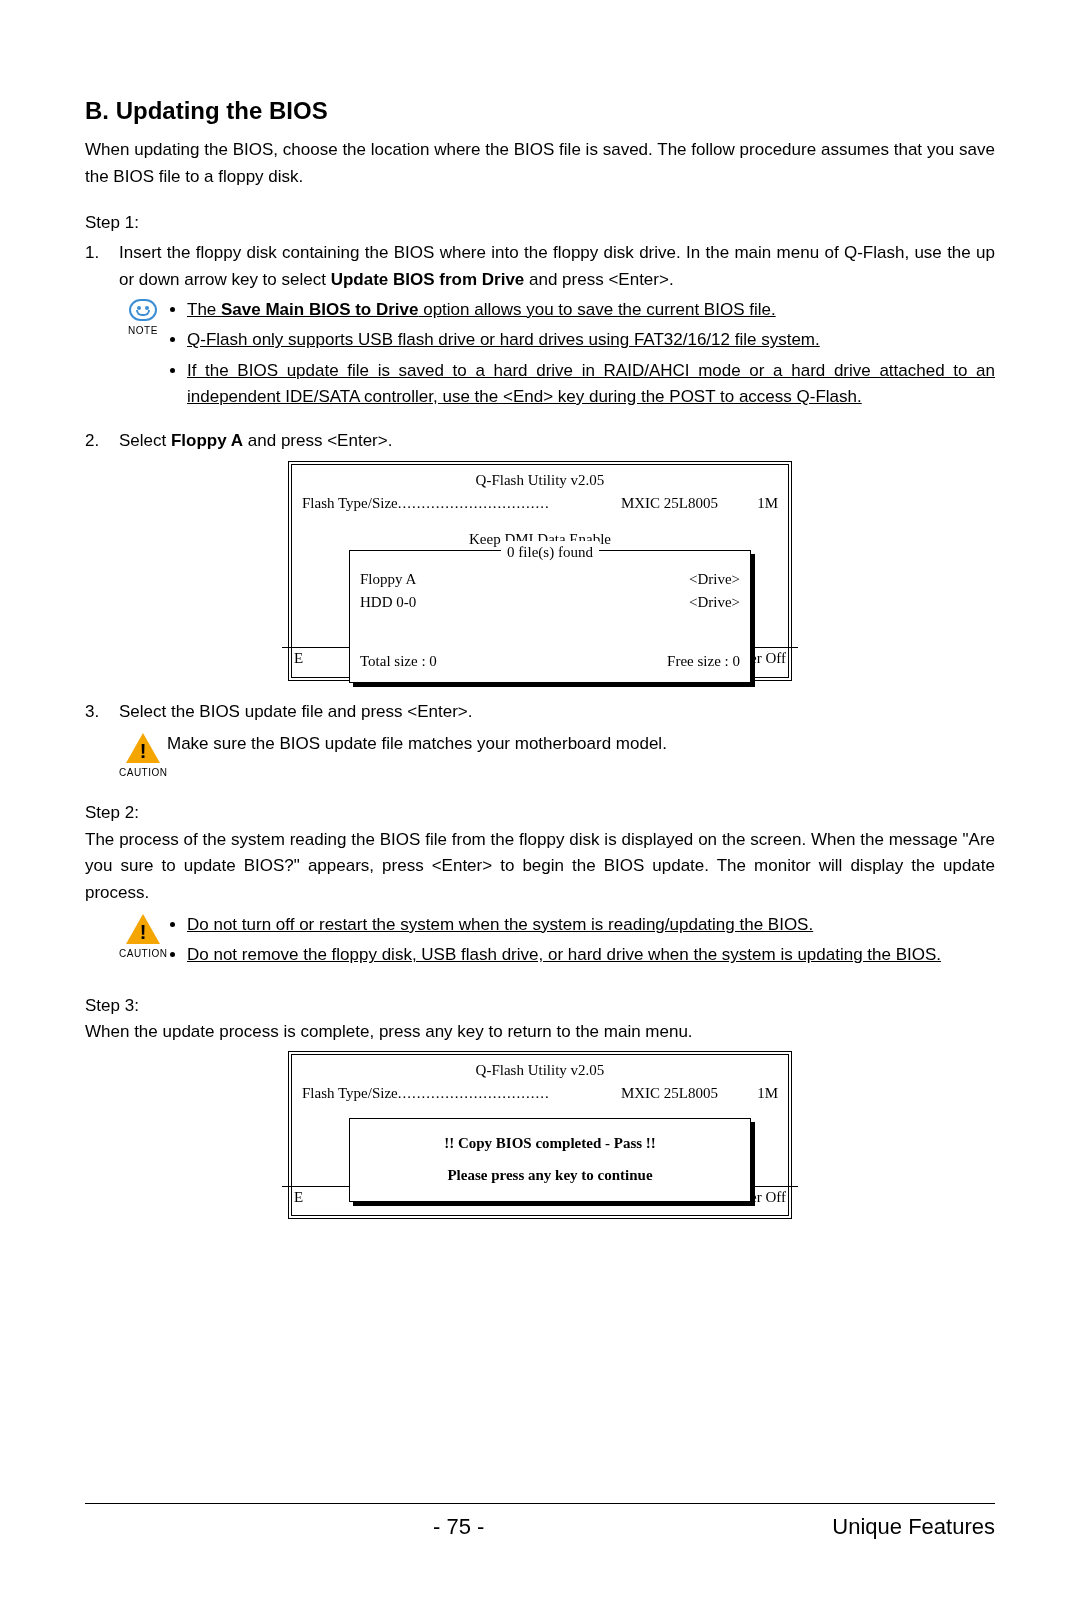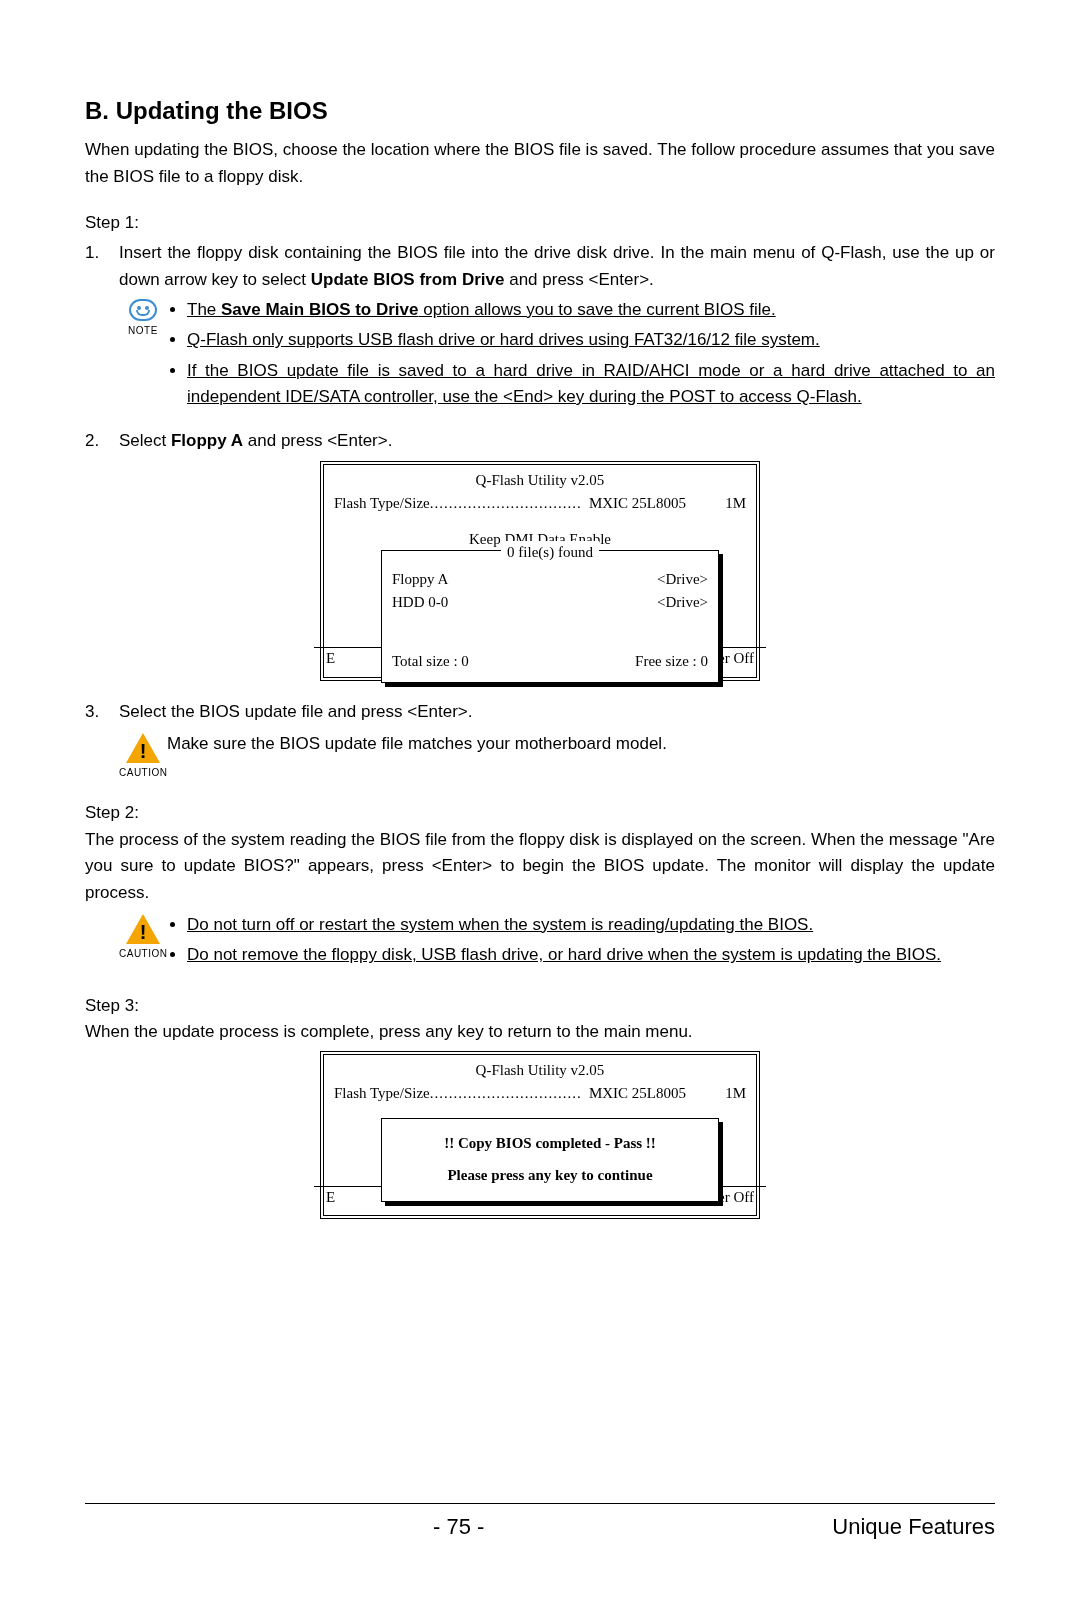--- a/index.html
+++ b/index.html
@@ -70,21 +70,21 @@
     font-weight:bold; color:#000; font-size:20px; line-height:20px;
   }
 
   
   ul.blt { list-style: disc; margin:0; padding-left: 20px; text-decoration: underline; }
   ul.blt li { margin-bottom: 4px; text-align: justify; }
 
   
   .bios-wrap { display:flex; justify-content:center; margin: 6px 0 18px 0; }
   .bios {
-    width: 440px;
+    width: 504px;
     font-family: "Times New Roman", Times, serif;
     font-size: 15px;
     border: 1px solid #000;
     position: relative;
     background:#fff;
   }
   .bios .inner {
     border: 1px solid #000;
     margin: 2px;
     padding: 4px 10px 8px 10px;
@@ -153,21 +153,21 @@
 
   <h2 class="section">B. Updating the BIOS</h2>
   <div class="just">When updating the BIOS, choose the location where the BIOS file is saved. The follow procedure assumes that you save the BIOS file to a floppy disk.</div>
 
   <div class="mt20">Step 1:</div>
 
   <div class="ol">
     <div class="ol-row">
       <div class="ol-num">1.</div>
       <div class="ol-body just">
-        <span>Insert the floppy disk containing the BIOS file into the drive disk drive. In the main menu of Q-Flash, use the up or down arrow key to select </span><b>Update BIOS from Drive</b><span> and press &lt;Enter&gt;.</span>
+        <span>Insert the floppy disk containing the BIOS where into the floppy disk drive. In the main menu of Q-Flash, use the up or down arrow key to select </span><b>Update BIOS from Drive</b><span> and press &lt;Enter&gt;.</span>
       </div>
     </div>
 
     <div class="ol-row" style="margin-top:4px;">
       <div class="ol-num"></div>
       <div class="iconbox">
         <div class="note-face">
             <div class="note-smile"></div>
           </div>
         <small>NOTE</small>

